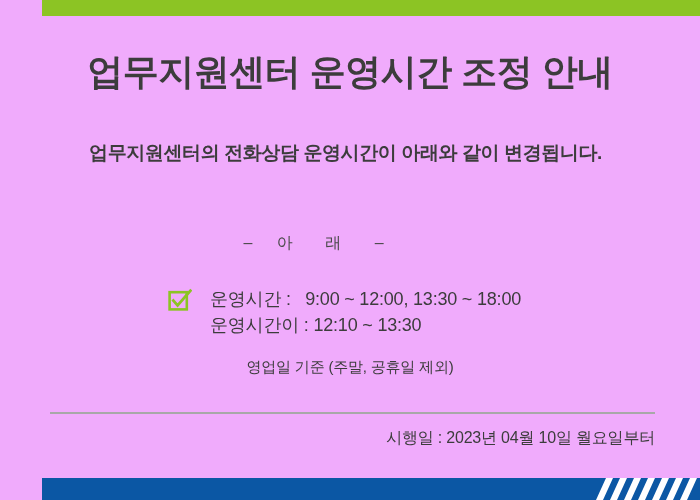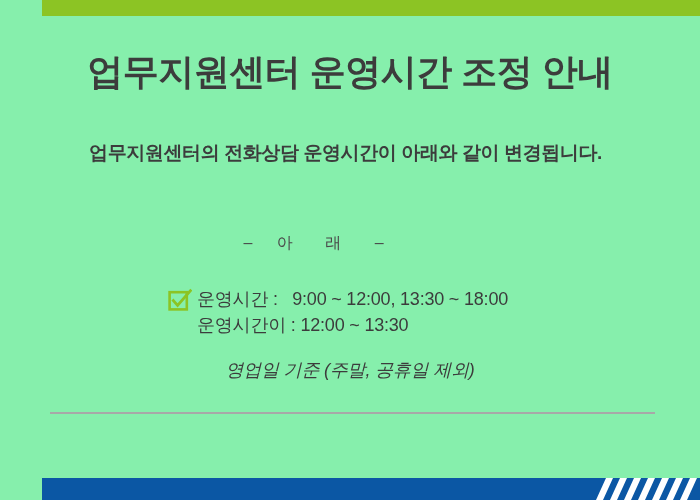--- a/index.html
+++ b/index.html
@@ -14,21 +14,21 @@
   body {
     font-family: "Liberation Sans", "DejaVu Sans", sans-serif;
     color: #3a3a3a;
     position: relative;
   }
 
   .notice {
     position: relative;
     width: 700px;
     height: 500px;
-    background: #86efac;
+    background: #f0abfc;
   }
 
   
   .top-bar {
     position: absolute;
     left: 42px;
     top: 0;
     width: 658px;
     height: 16px;
     background: #8cc424;
@@ -77,21 +77,21 @@
   .below-mark .dash { display: inline-block; padding: 0 14px; }
   .below-mark .word { display: inline-block; letter-spacing: 14px; padding-left: 4px; }
 
   
   .hours-block {
     position: absolute;
     left: 168px;
     top: 286px;
     display: flex;
     align-items: flex-start;
-    gap: 5px;
+    gap: 18px;
   }
 
   .check-icon {
     flex: 0 0 auto;
     width: 24px;
     height: 24px;
     margin-top: 2px;
   }
 
   .hours-text {
@@ -105,24 +105,23 @@
   .hours-text .label { }
   .hours-text .value { }
 
   
   .note {
     position: absolute;
     left: 0;
     top: 358px;
     width: 700px;
     text-align: center;
-    font-size: 18px;
+    font-size: 15px;
     color: #3c3c3c;
     letter-spacing: -0.2px;
-    font-style: italic;
   }
 
   
   .divider {
     position: absolute;
     left: 50px;
     top: 412px;
     width: 605px;
     height: 2px;
     background: #a8a8a8;
@@ -208,29 +207,30 @@
       </svg>
     </span>
     <span class="hours-text">
       <span class="row">
         <span class="label">운영시간 :</span>
         &nbsp;
         <span class="value">9:00 ~ 12:00, 13:30 ~ 18:00</span>
       </span>
       <span class="row">
         <span class="label">운영시간이 :</span>
-        <span class="value">12:00 ~ 13:30</span>
+        <span class="value">12:10 ~ 13:30</span>
       </span>
     </span>
   </div>
 
   <div class="note">영업일 기준 (주말, 공휴일 제외)</div>
 
   <div class="divider"></div>
 
+  <div class="effective-date">시행일 : 2023년 04월 10일 월요일부터</div>
 
 
   <div class="bottom-bar">
     <span class="stripes">
       <svg viewBox="0 0 110 22" width="110" height="22" preserveAspectRatio="none" aria-hidden="true">
         <g fill="#ffffff">
           <polygon points="6,22 16,0 23,0 13,22"></polygon>
           <polygon points="20,22 30,0 37,0 27,22"></polygon>
           <polygon points="34,22 44,0 51,0 41,22"></polygon>
           <polygon points="48,22 58,0 65,0 55,22"></polygon>

